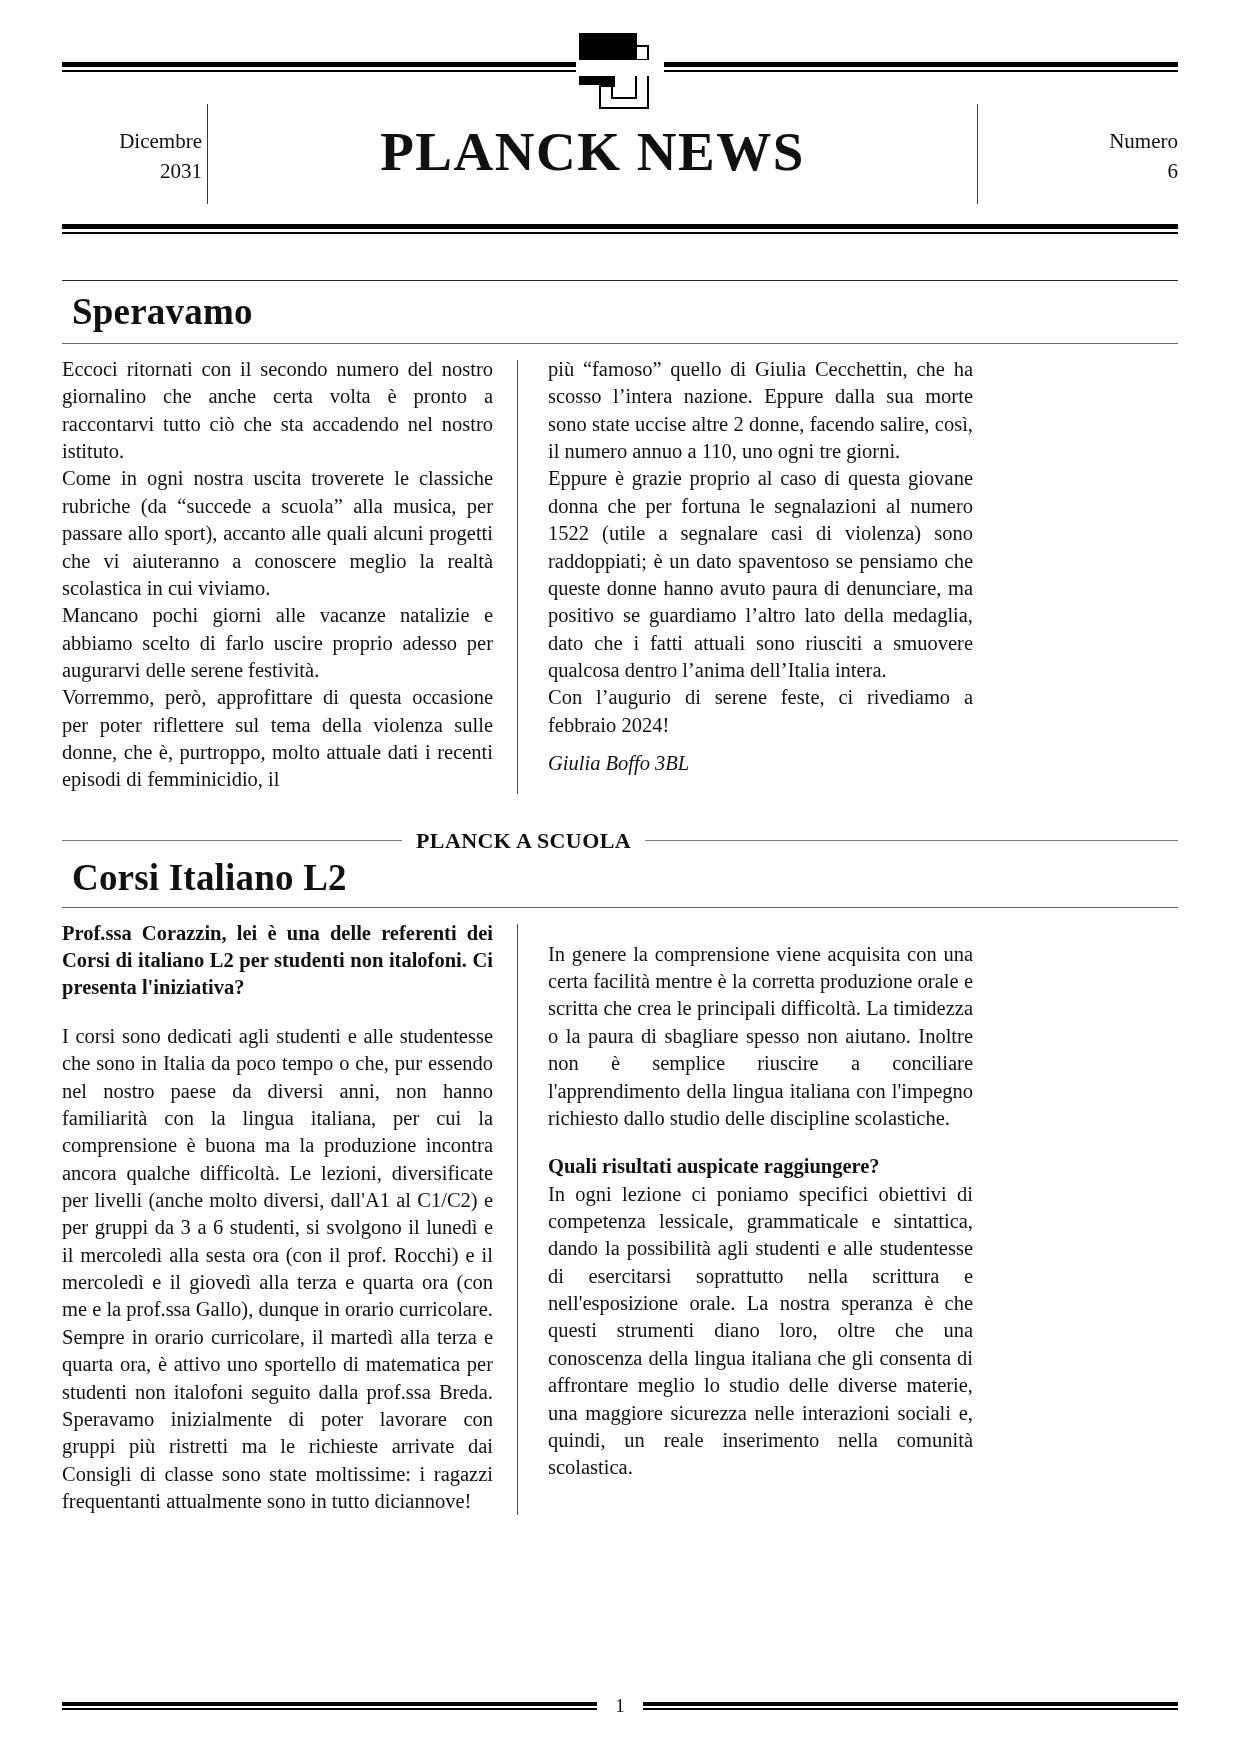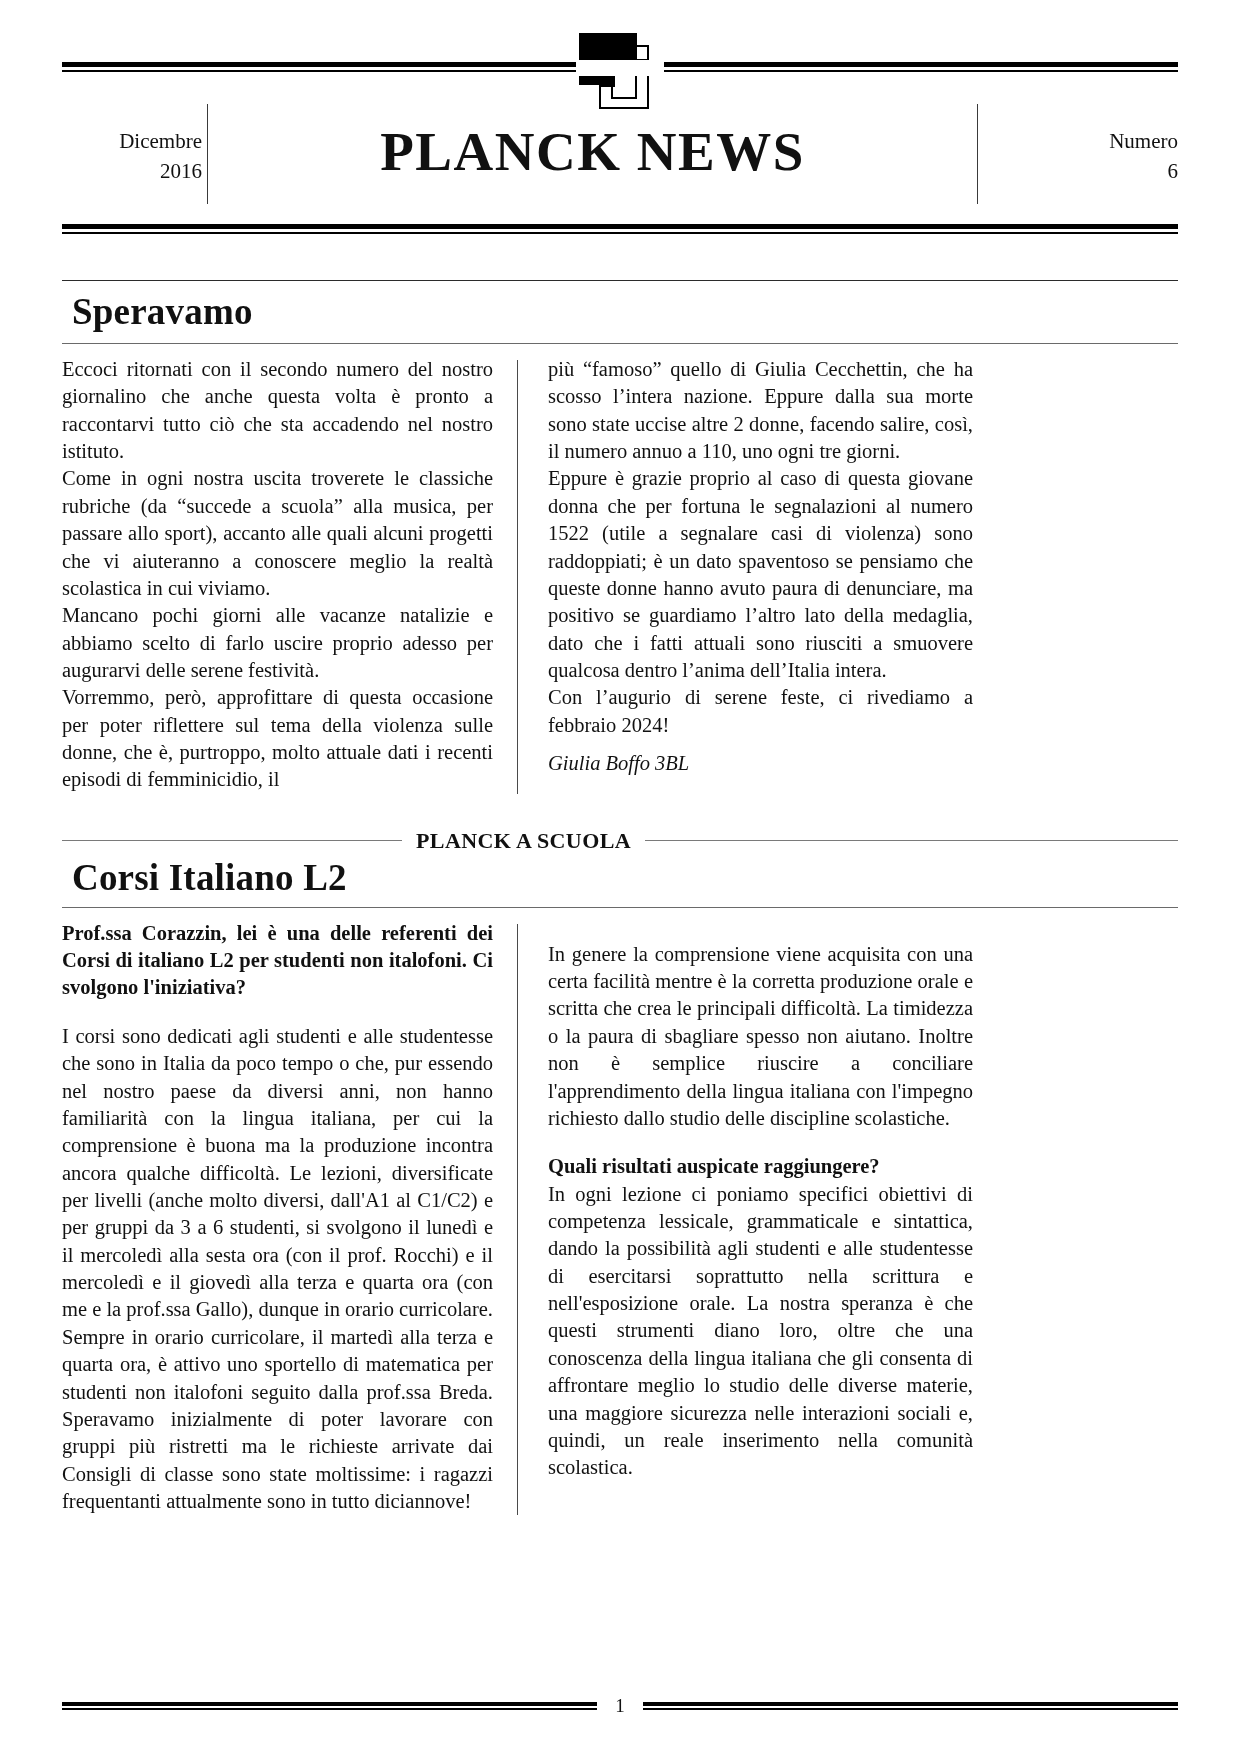--- a/index.html
+++ b/index.html
@@ -257,21 +257,21 @@
       <div class="rule-thin"></div>
       <div class="rule-mask"></div>
     </div>
 
     <div class="title-block">
       <div class="vrule left"></div>
       <div class="vrule right"></div>
 
       <div class="edge-meta left">
         <span>Dicembre</span>
-        <span>2016</span>
+        <span>2031</span>
       </div>
 
       <div class="paper-title">PLANCK NEWS</div>
 
       <div class="edge-meta right">
         <span>Numero</span>
         <span>6</span>
       </div>
     </div>
 
@@ -281,21 +281,21 @@
     </div>
   </div>
 
   <div class="section">
     <div class="section-hr"></div>
     <div class="section-title">Speravamo</div>
     <div class="section-hr thin"></div>
 
     <div class="cols">
       <div class="col left">
-        <p>Eccoci ritornati con il secondo numero del nostro giornalino che anche questa volta è pronto a raccontarvi tutto ciò che sta accadendo nel nostro istituto.</p>
+        <p>Eccoci ritornati con il secondo numero del nostro giornalino che anche certa volta è pronto a raccontarvi tutto ciò che sta accadendo nel nostro istituto.</p>
         <p>Come in ogni nostra uscita troverete le classiche rubriche (da “succede a scuola” alla musica, per passare allo sport), accanto alle quali alcuni progetti che vi aiuteranno a conoscere meglio la realtà scolastica in cui viviamo.</p>
         <p>Mancano pochi giorni alle vacanze natalizie e abbiamo scelto di  farlo uscire proprio adesso per augurarvi delle serene festività.</p>
         <p>Vorremmo, però, approfittare di questa occasione per poter riflettere sul tema della violenza sulle donne, che è, purtroppo, molto attuale dati i recenti episodi di femminicidio, il</p>
       </div>
 
       <div class="col-divider"></div>
 
       <div class="col right">
         <p>più “famoso” quello di Giulia Cecchettin, che ha scosso l’intera nazione. Eppure dalla sua morte sono state uccise altre 2 donne, facendo salire, così, il numero annuo a 110, uno ogni tre giorni.</p>
         <p>Eppure è grazie proprio al caso di questa giovane donna che per fortuna le segnalazioni al numero 1522 (utile a segnalare casi di violenza) sono raddoppiati; è un dato spaventoso se pensiamo che queste donne hanno avuto paura di denunciare, ma positivo se guardiamo l’altro lato della medaglia, dato che i fatti attuali sono riusciti a smuovere qualcosa dentro l’anima dell’Italia intera.</p>
@@ -310,21 +310,21 @@
       <div class="line short"></div>
       <div class="label">PLANCK A SCUOLA</div>
       <div class="line"></div>
     </div>
 
     <div class="section-title under-banner">Corsi Italiano L2</div>
     <div class="section-hr thin"></div>
 
     <div class="cols">
       <div class="col left">
-        <p class="qa-question">Prof.ssa Corazzin, lei è una delle referenti dei Corsi di italiano L2 per studenti non italofoni. Ci svolgono l'iniziativa?</p>
+        <p class="qa-question">Prof.ssa Corazzin, lei è una delle referenti dei Corsi di italiano L2 per studenti non italofoni. Ci presenta l'iniziativa?</p>
         <div class="qa-gap"></div>
         <p>I corsi sono dedicati agli studenti e alle studentesse che sono in Italia da poco tempo o che, pur essendo nel nostro paese da diversi anni, non hanno familiarità con la lingua italiana, per cui la comprensione è buona ma la produzione incontra ancora qualche difficoltà. Le lezioni, diversificate per livelli (anche molto diversi, dall'A1 al C1/C2) e per gruppi da 3 a 6 studenti, si svolgono il lunedì e il mercoledì alla sesta ora (con il prof. Rocchi) e il mercoledì e il giovedì alla terza e quarta ora (con me e la prof.ssa Gallo), dunque in orario curricolare. Sempre in orario curricolare, il martedì alla terza e quarta ora, è attivo uno sportello di matematica per studenti non italofoni seguito dalla prof.ssa Breda. Speravamo inizialmente di poter lavorare con gruppi più ristretti ma le richieste arrivate dai Consigli di classe sono state moltissime: i ragazzi frequentanti attualmente sono in tutto diciannove!</p>
       </div>
 
       <div class="col-divider"></div>
 
       <div class="col right">
         <div class="qa-gap"></div>
         <p>In genere la comprensione viene acquisita con una certa facilità mentre è la corretta produzione orale e scritta che crea le principali difficoltà. La timidezza o la paura di sbagliare spesso non aiutano. Inoltre non è semplice riuscire a conciliare l'apprendimento della lingua italiana con l'impegno richiesto dallo studio delle discipline scolastiche.</p>
         <div class="qa-gap"></div>

